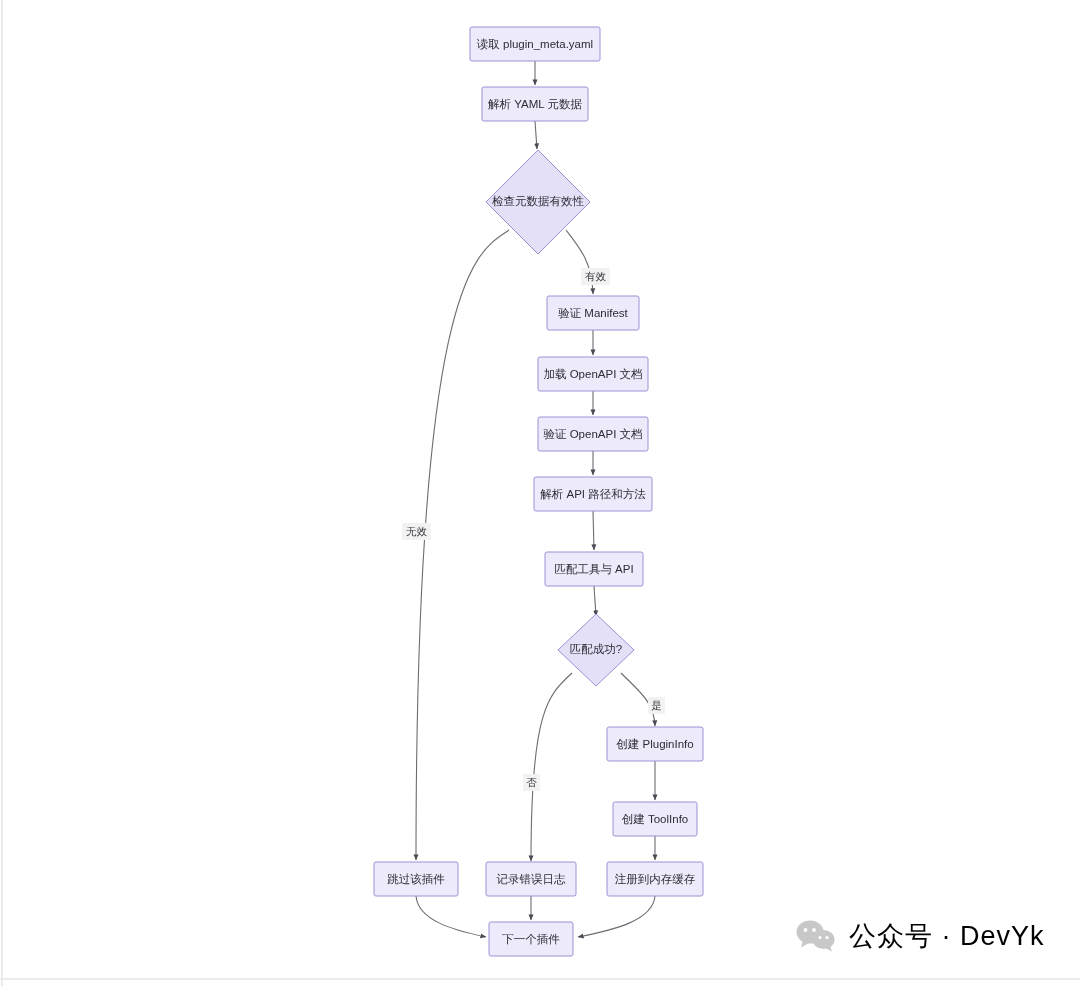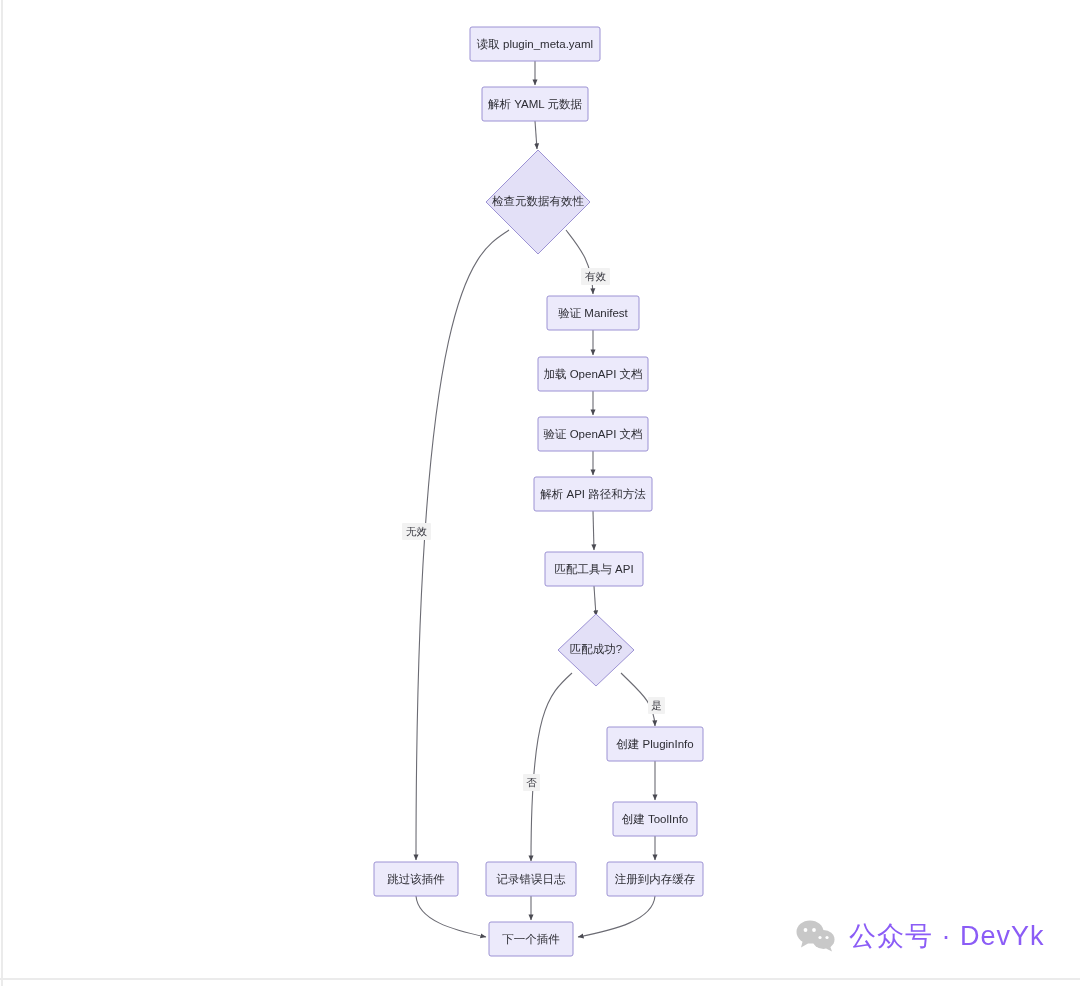--- a/index.html
+++ b/index.html
@@ -64,21 +64,21 @@
     top: 918px;
     display: flex;
     align-items: center;
     gap: 13px;
     color: #c8c8c8;
     user-select: none;
   }
   #watermark .wm-text {
     font-size: 27px;
     letter-spacing: 1px;
-    color: #8b5cf6;
+    color: #000000;
     white-space: nowrap;
     font-family: "Liberation Sans", "DejaVu Sans", sans-serif;
   }
 </style>
 </head>
 <body>
 
 <div id="page">
 
   <svg id="flow-svg" viewBox="0 0 1080 986" xmlns="http://www.w3.org/2000/svg">

